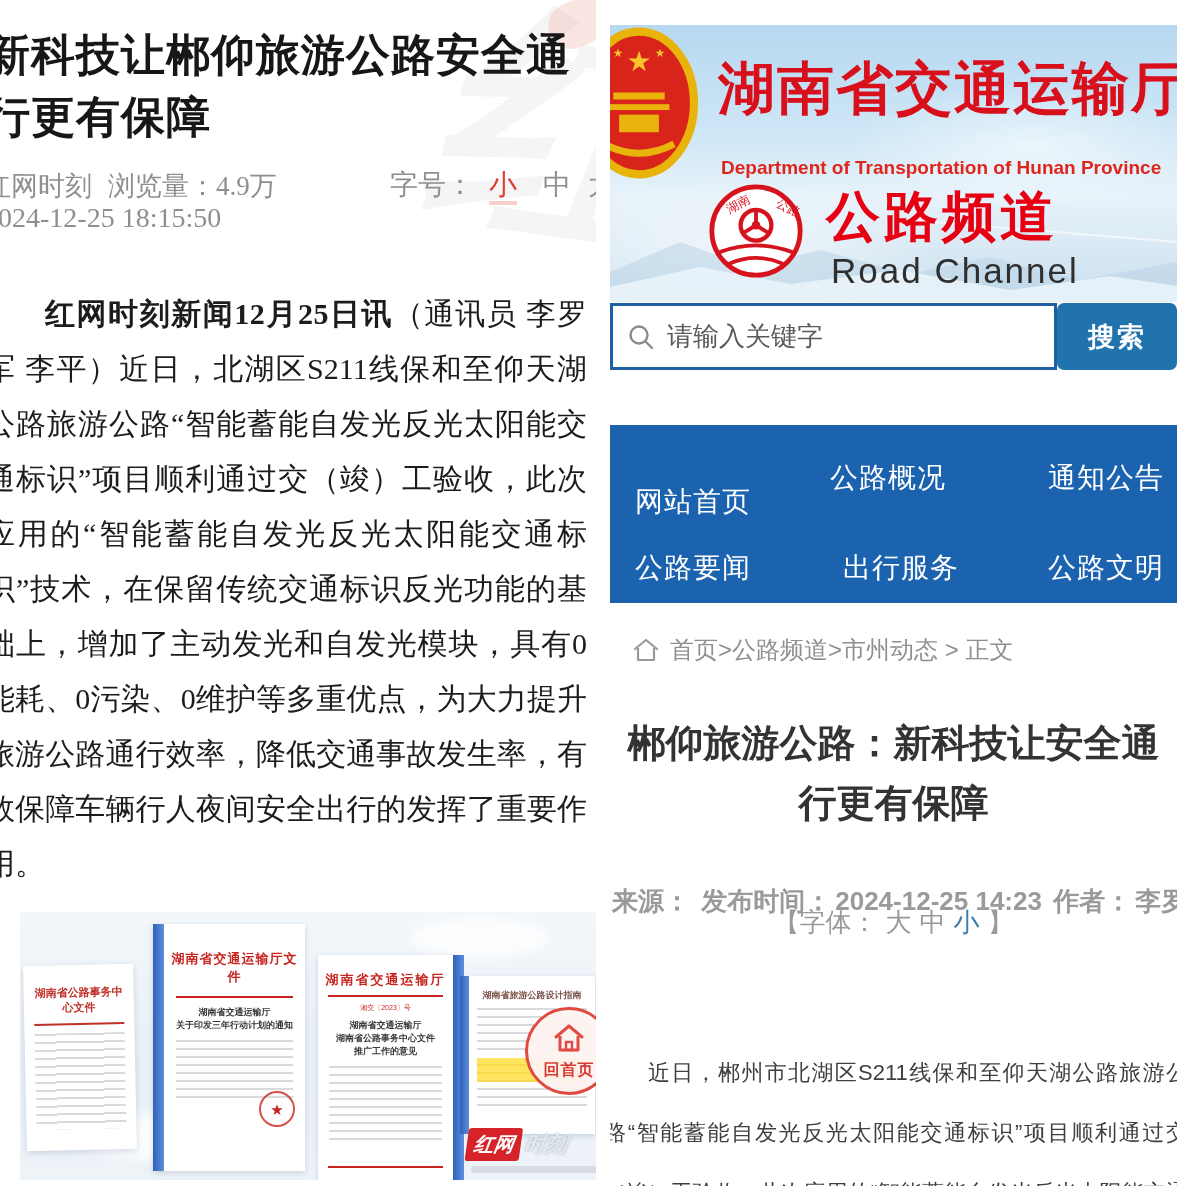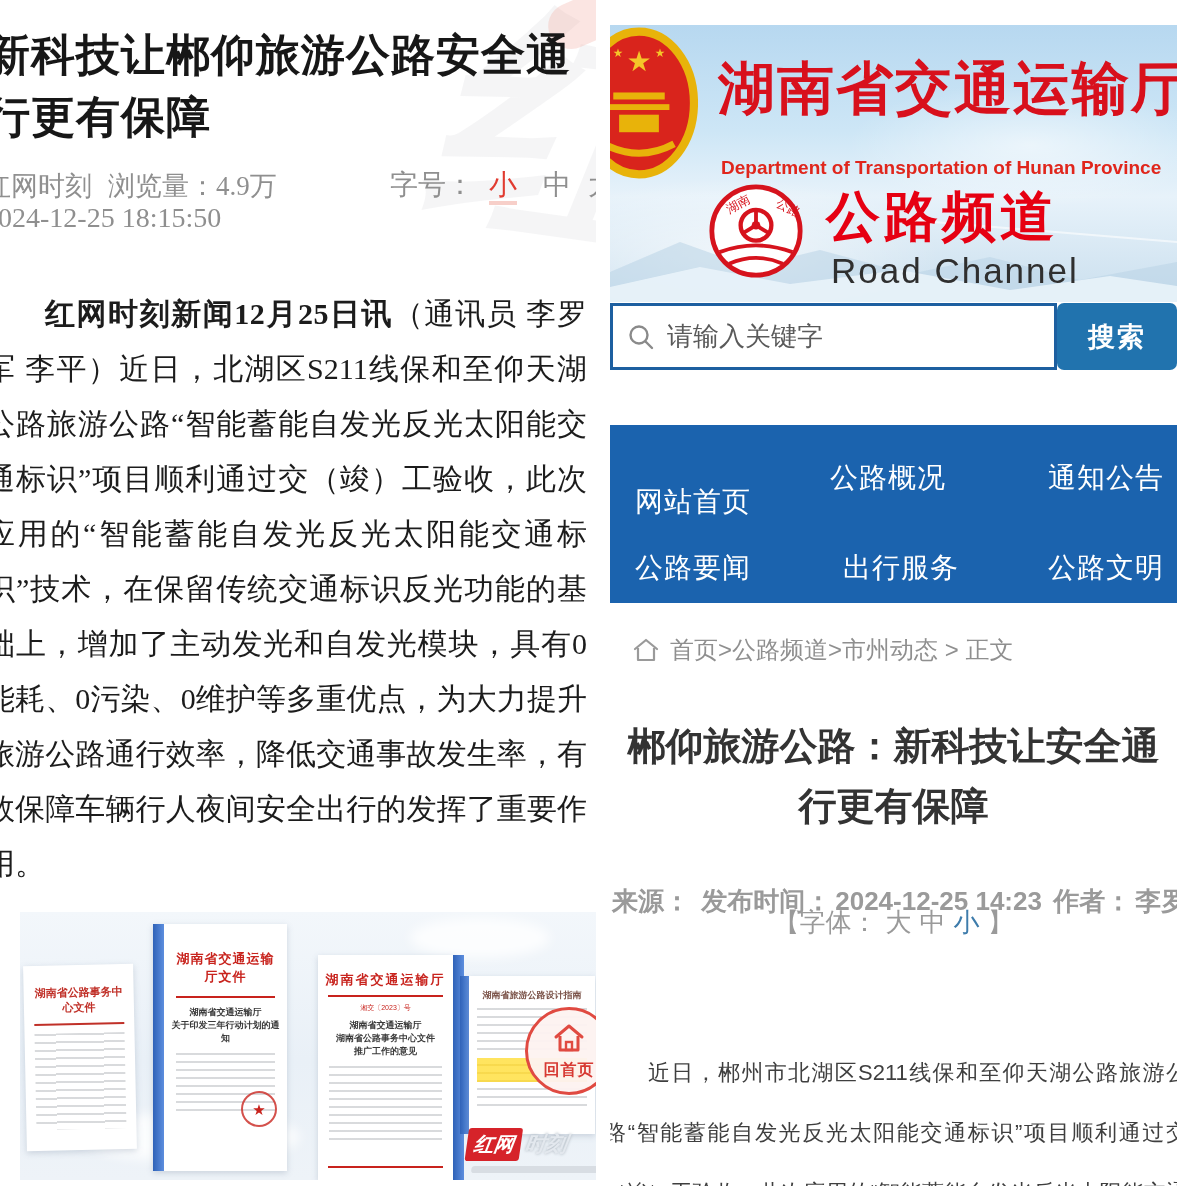--- a/index.html
+++ b/index.html
@@ -41,21 +41,21 @@
 
   .doc { position:absolute; background:#fff; box-shadow:0 2px 6px rgba(90,110,140,.25); }
   .tlines { background:repeating-linear-gradient(to bottom,#b9bcc0 0 2px,transparent 2px 8px); opacity:.55; }
   .doc-title { font-weight:bold; text-align:center; font-family:"Liberation Serif",serif; }
   .spine { position:absolute; top:0; bottom:0; width:11px; background:linear-gradient(90deg,#2f62b8,#5d8ede); }
 
   #doc1 { left:5px; top:53px; width:110px; height:185px; transform:rotate(-1.2deg); padding:6px; }
   #doc1 .doc-title { margin-top:14px; font-size:11px; color:#c03028; }
   #doc1 .redline { height:2px; background:#c03028; margin:8px 4px; }
 
-  #doc2 { left:133px; top:12px; width:134px; height:247px; }
+  #doc2 { left:133px; top:12px; width:152px; height:247px; }
   #doc2 .page { position:absolute; left:11px; top:0; right:0; bottom:0; background:#fff; padding:6px; }
   #doc2 .doc-title { margin-top:20px; font-size:13px; color:#c8231d; letter-spacing:1px; }
   #doc2 .redline { height:2px; background:#c8231d; margin:10px 6px 8px; }
   .boldline { font-size:9px; font-weight:bold; color:#3a3a3a; text-align:center; line-height:13px; }
   .seal { position:absolute; right:10px; bottom:44px; width:36px; height:36px; border:2px solid rgba(205,50,45,.85);
           border-radius:50%; color:#c8231d; font-size:15px; text-align:center; line-height:33px; }
 
   #doc3 { left:298px; top:43px; width:146px; height:225px; background:transparent; box-shadow:none; }
   #doc3 .page { position:absolute; left:0; top:0; width:135px; height:100%; background:#fff;
                 box-shadow:0 2px 6px rgba(90,110,140,.25); padding:6px; }
@@ -111,21 +111,21 @@
   .search-btn { position:absolute; left:447px; top:0; width:120px; height:67px; background:#2173ae; color:#fff;
                 font-size:27px; font-weight:bold; border:none; border-radius:7px; letter-spacing:2px; cursor:pointer; }
 
   .nav { position:absolute; left:0; top:425px; width:567px; height:178px; background:#1b63ae; }
   .nav-item { position:absolute; width:170px; height:40px; color:#fff; font-size:28px; letter-spacing:1px; cursor:pointer; }
 
   .breadcrumb { position:absolute; left:22px; top:634px; height:32px; display:flex; align-items:center; }
   .breadcrumb .bc-text { font-size:24px; color:#8f8f8f; margin-left:10px; cursor:pointer; }
 
   .r-title { position:absolute; left:0; top:716px; width:567px; text-align:center; font-size:38px; font-weight:bold;
-             color:#333; line-height:60px; }
+             color:#333; line-height:60px;font-family:Liberation Mono, monospace; }
   .r-meta { position:absolute; left:0; top:884px; width:567px; text-align:center; font-size:26px; color:#9a9a9a;
             white-space:nowrap; }
   .r-meta span { margin:0 2px;font-weight:bold; }
   .r-fontline { position:absolute; left:0; top:905px; width:567px; text-align:center; font-size:26px; color:#9a9a9a; }
   .r-fontline span { margin:0 4px; cursor:pointer; }
   .r-fs-small { color:#3e7cab; }
 
   .r-body { position:absolute; left:-6px; top:1043px; width:584px; height:143px; overflow:hidden;
             font-size:22px; line-height:60px; color:#3f3f3f; text-align:justify; text-indent:44px; }
 </style>

